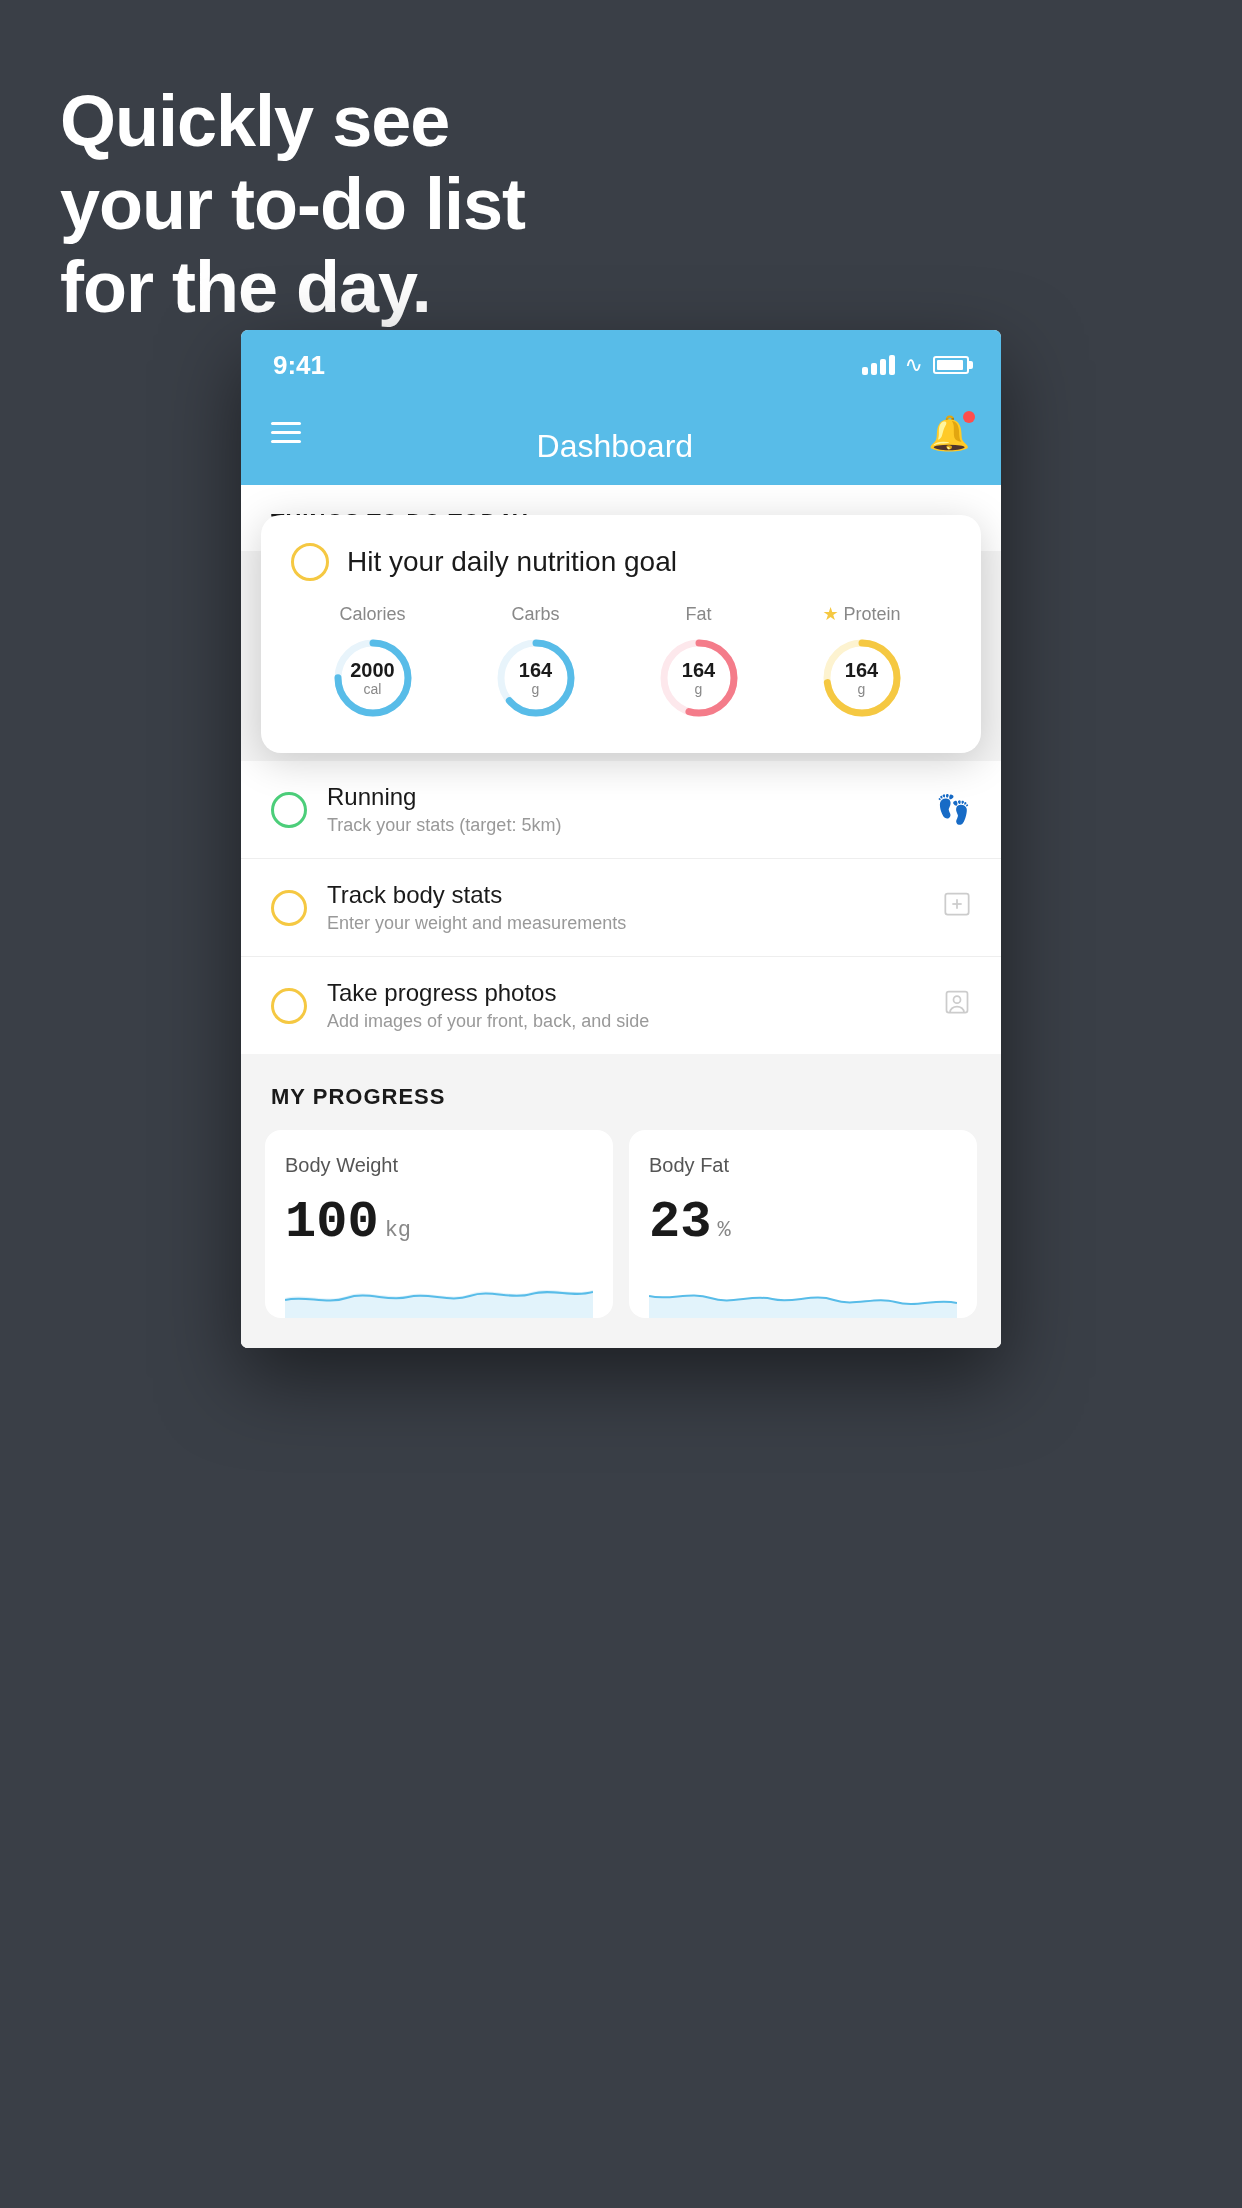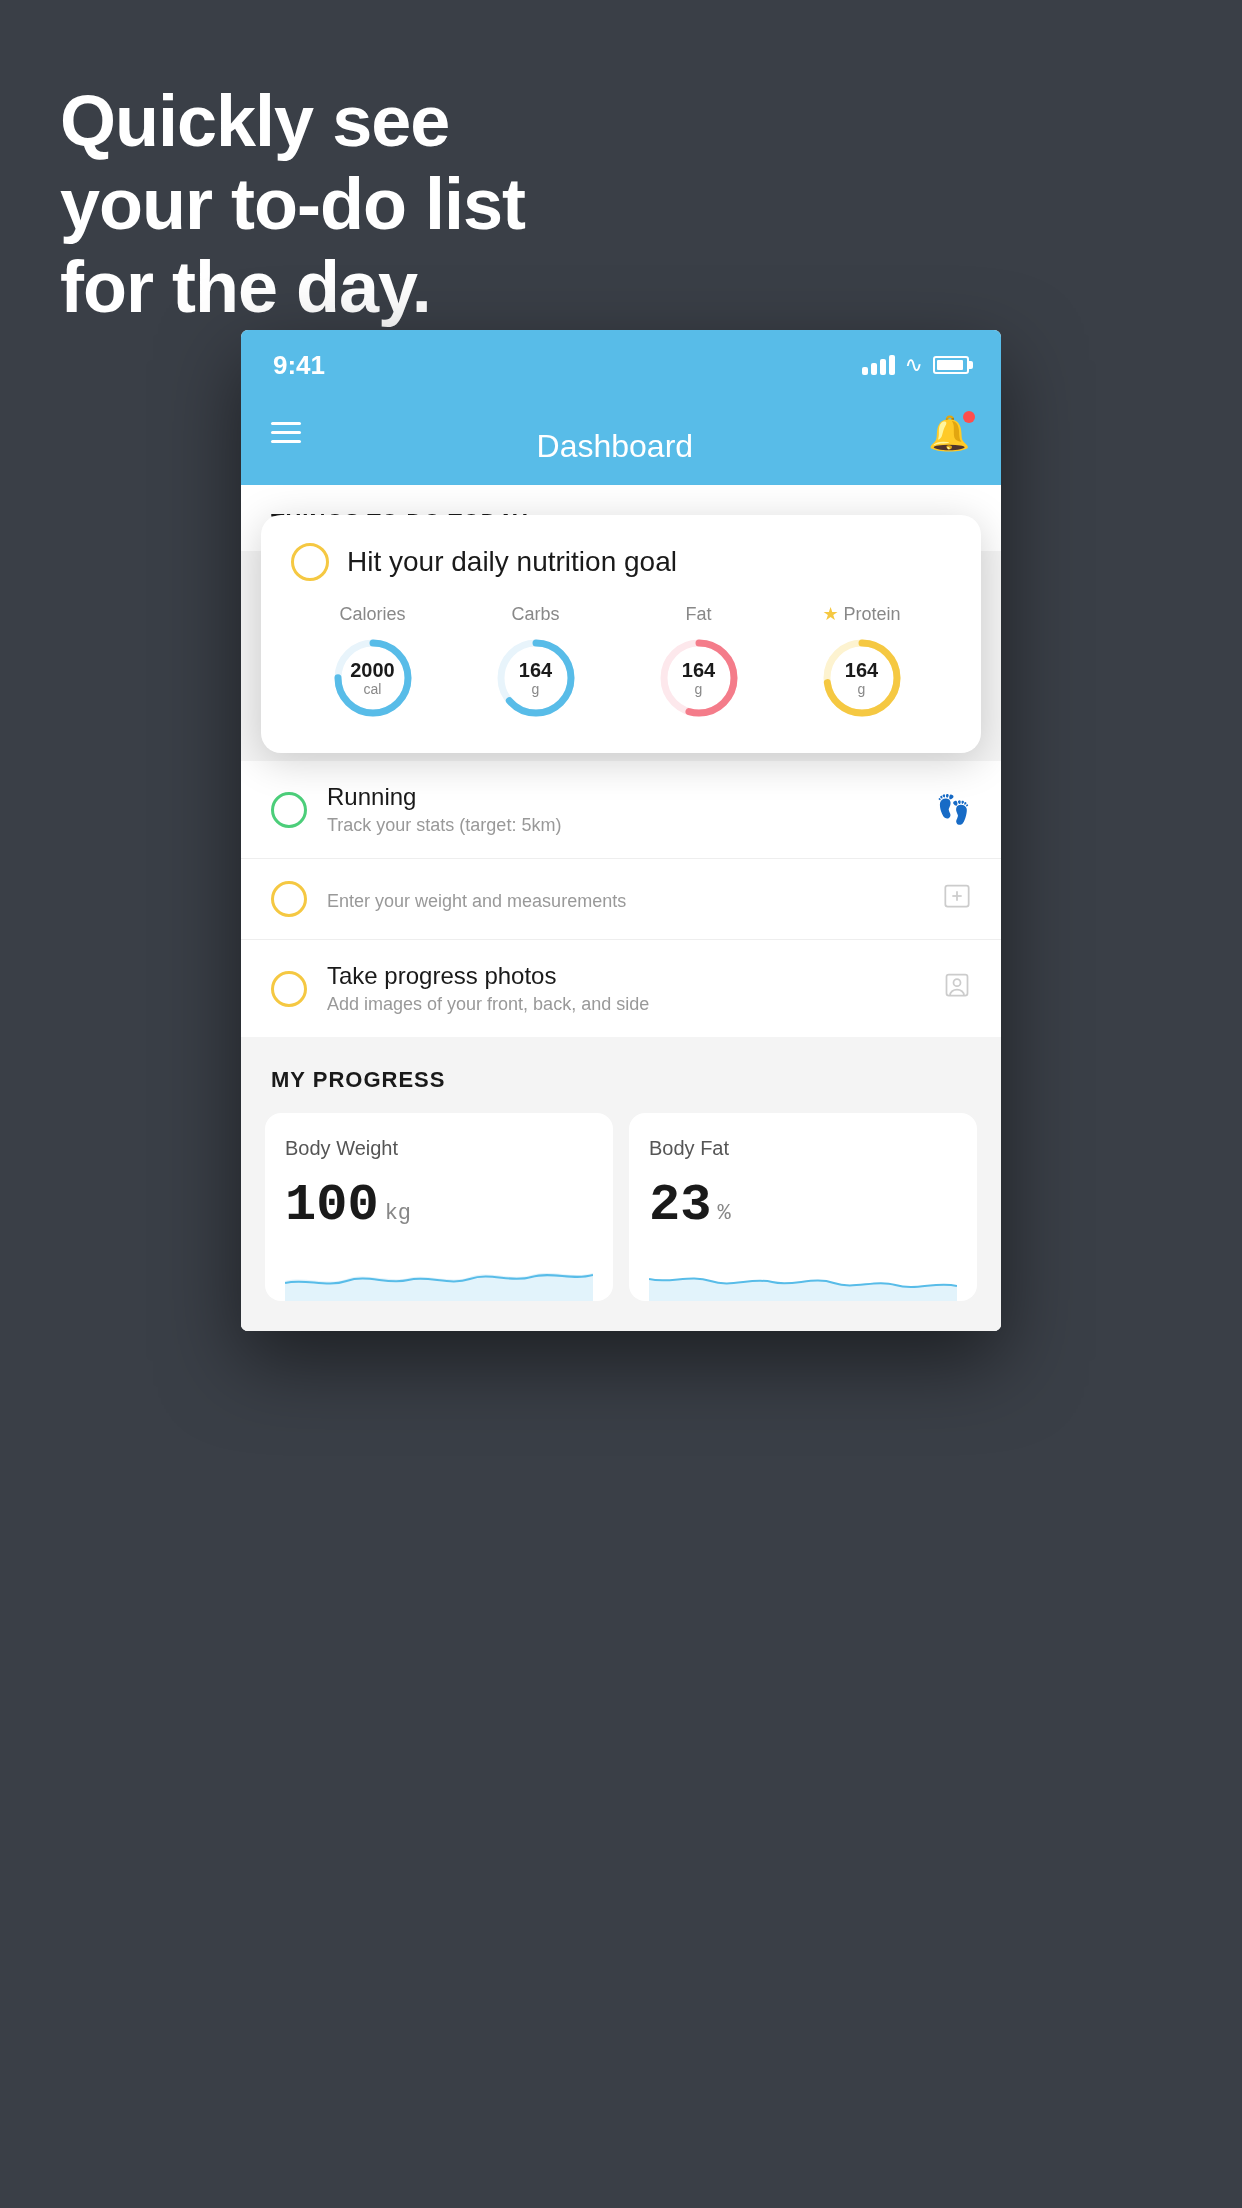--- a/index.html
+++ b/index.html
@@ -461,20 +461,21 @@
         <div class="todo-text">
           <div class="todo-title">Running</div>
           <div class="todo-subtitle">Track your stats (target: 5km)</div>
         </div>
         <span class="todo-icon">👣</span>
       </div>
 
       <div class="todo-item">
         <div class="todo-circle-yellow"></div>
         <div class="todo-text">
+          <div class="todo-title">Track body stats</div>
           <div class="todo-subtitle">Enter your weight and measurements</div>
         </div>
         <span class="todo-icon">
           <svg width="28" height="28" viewBox="0 0 24 24" fill="none" stroke="#ccc" stroke-width="1.5">
             <rect x="2" y="3" width="20" height="18" rx="2"></rect>
             <line x1="8" y1="12" x2="16" y2="12"></line>
             <line x1="12" y1="8" x2="12" y2="16"></line>
           </svg>
         </span>
       </div>

